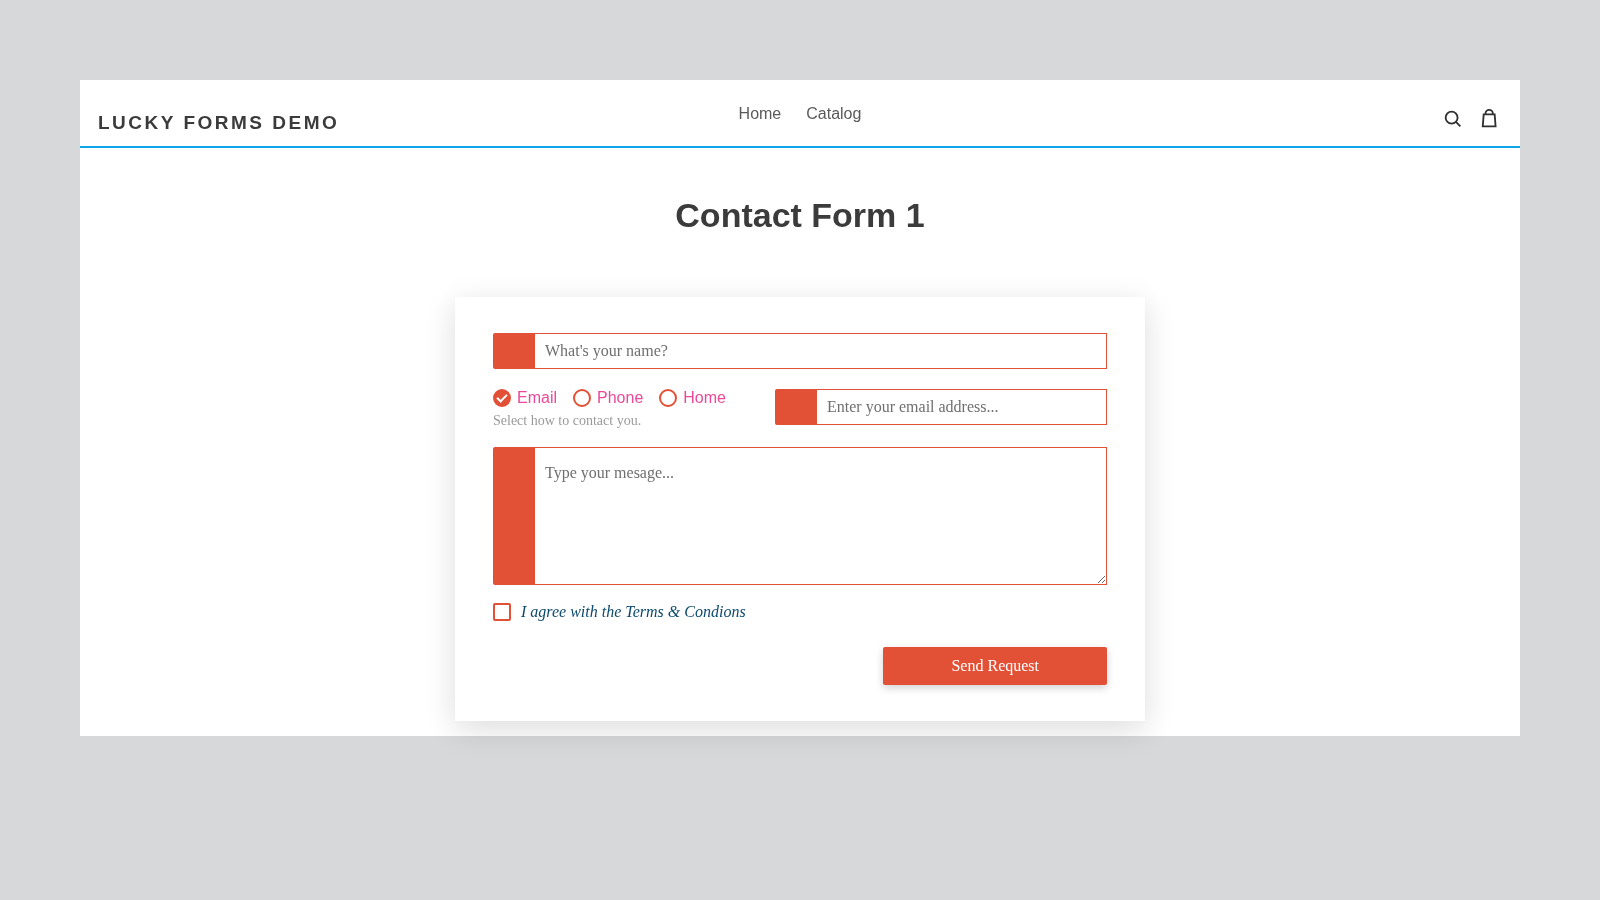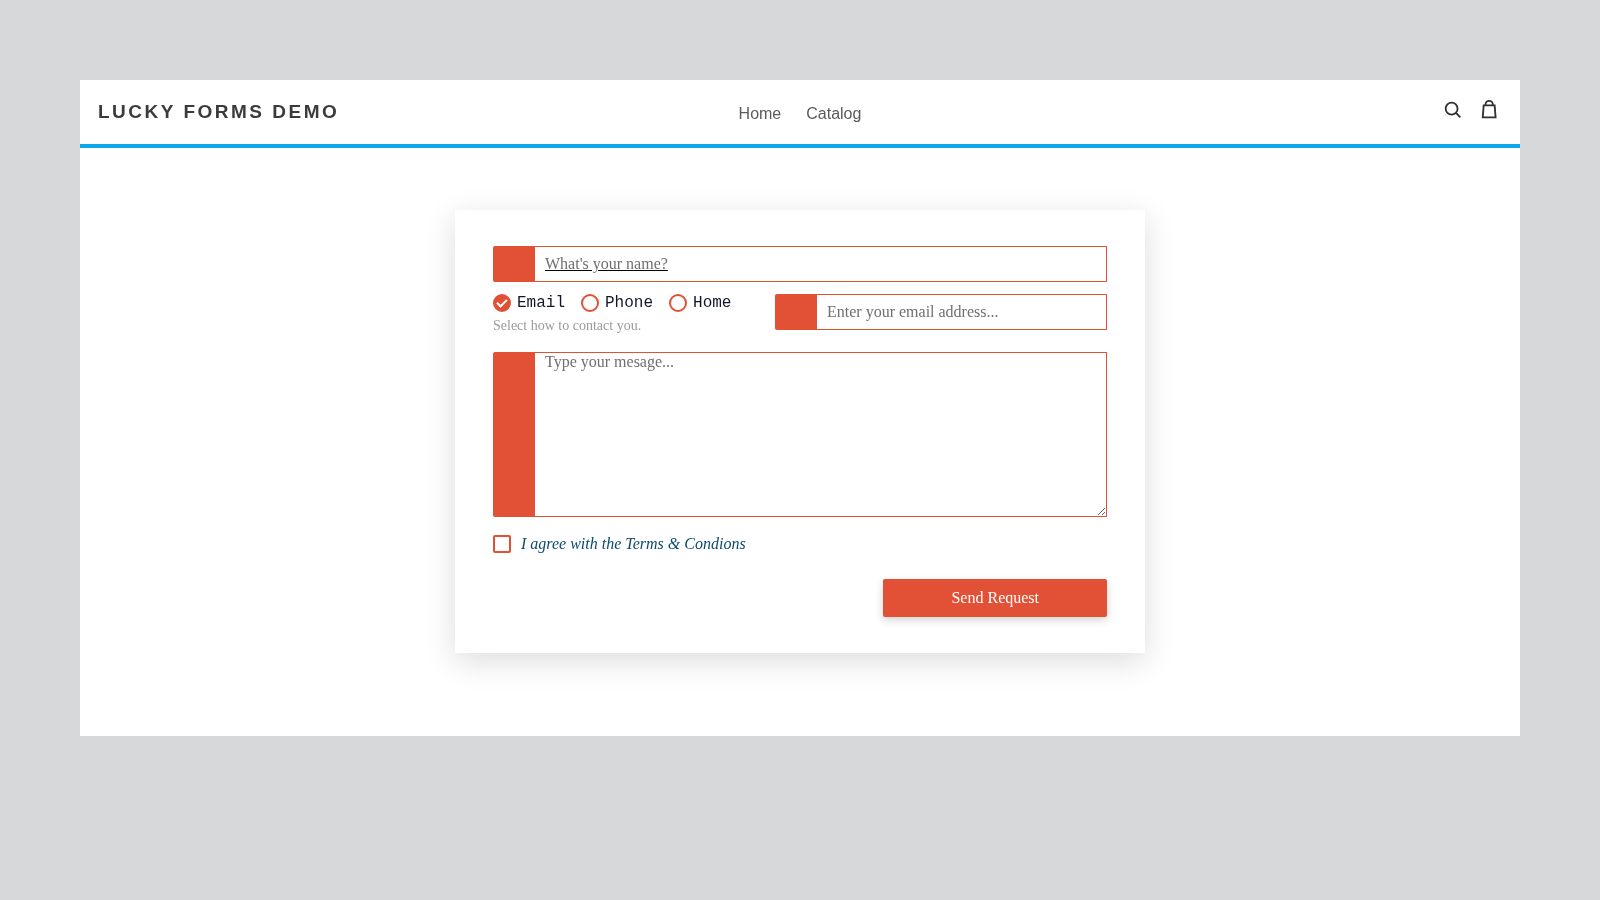--- a/index.html
+++ b/index.html
@@ -15,25 +15,25 @@
       overflow: hidden;
     }
     .page-card {
       background: #fff;
       margin: 80px;
       height: 656px;
       position: relative;
     }
     .header {
       display: flex;
-      align-items: center;
+      align-items: flex-end;
       justify-content: space-between;
-      padding: 4px 18px;
+      padding: 12px 18px;
       height: 68px;
-      border-bottom: 4px solid #0ea5e9;
+      border-bottom: 2px solid #0ea5e9;
     }
     .brand {
       font-size: 19px;
       font-weight: 700;
       letter-spacing: 2.5px;
       color: #3b3b3b;
     }
     .nav {
       position: absolute;
       left: 0;
@@ -74,22 +74,21 @@
     .form-card {
       width: 690px;
       margin: 62px auto 0;
       background: #fff;
       box-shadow: 0 8px 30px rgba(0,0,0,0.14);
       padding: 36px 38px 36px 38px;
     }
     .field-row {
       display: flex;
       align-items: stretch;
-      margin-bottom: 12px;
-      text-decoration: underline;
+      margin-bottom: 20px;
     }
     .field-prefix {
       background: #e25035;
       width: 42px;
       flex: 0 0 42px;
       border-top-left-radius: 2px;
       border-bottom-left-radius: 2px;
     }
     .field-input {
       flex: 1;
@@ -138,22 +137,22 @@
       content: "";
       width: 8px;
       height: 4px;
       border-left: 2.5px solid #fff;
       border-bottom: 2.5px solid #fff;
       transform: rotate(-45deg);
       margin-top: -2px;
     }
     .radio-label {
       font-size: 16px;
-      color: #0f172a;
-      font-family: Liberation Mono, monospace;
+      color: #ec4899;
+      font-family: Liberation Sans, sans-serif;
     }
     .helper-text {
       font-family: Georgia, serif;
       color: #9a9a9a;
       font-size: 14px;
       margin-top: 6px;
     }
     .email-field {
       width: 332px;
       display: flex;
@@ -161,25 +160,25 @@
     }
     .textarea-row {
       display: flex;
       align-items: stretch;
       margin-bottom: 18px;
     }
     .textarea-row textarea {
       flex: 1;
       border: 1px solid #e25035;
       border-left: none;
-      padding: 0 10px;
+      padding: 16px 10px;
       font-size: 16px;
       color: #333;
       font-family: Georgia, serif;
-      height: 165px;
+      height: 138px;
       resize: both;
       outline: none;
     }
     .textarea-row textarea::placeholder {
       color: #6f6f6f;
     }
     .checkbox-row {
       display: flex;
       align-items: center;
       gap: 10px;
@@ -233,20 +232,21 @@
       </span>
       <span>
         <svg viewBox="0 0 24 24">
             <path d="M6 7 L6 6 A4 4 0 0 1 14 6 L14 7"></path>
             <path d="M4 7 H16 L17 20 H3 Z"></path>
           </svg>
       </span>
     </div>
   </div>
 
+  <h1 class="page-title">Contact Form 1</h1>
 
   <div class="form-card">
 
     <div class="field-row">
       <div class="field-prefix"></div>
       <input type="text" class="field-input" placeholder="What's your name?" style="">
     </div>
 
     <div class="row2">
       <div>

